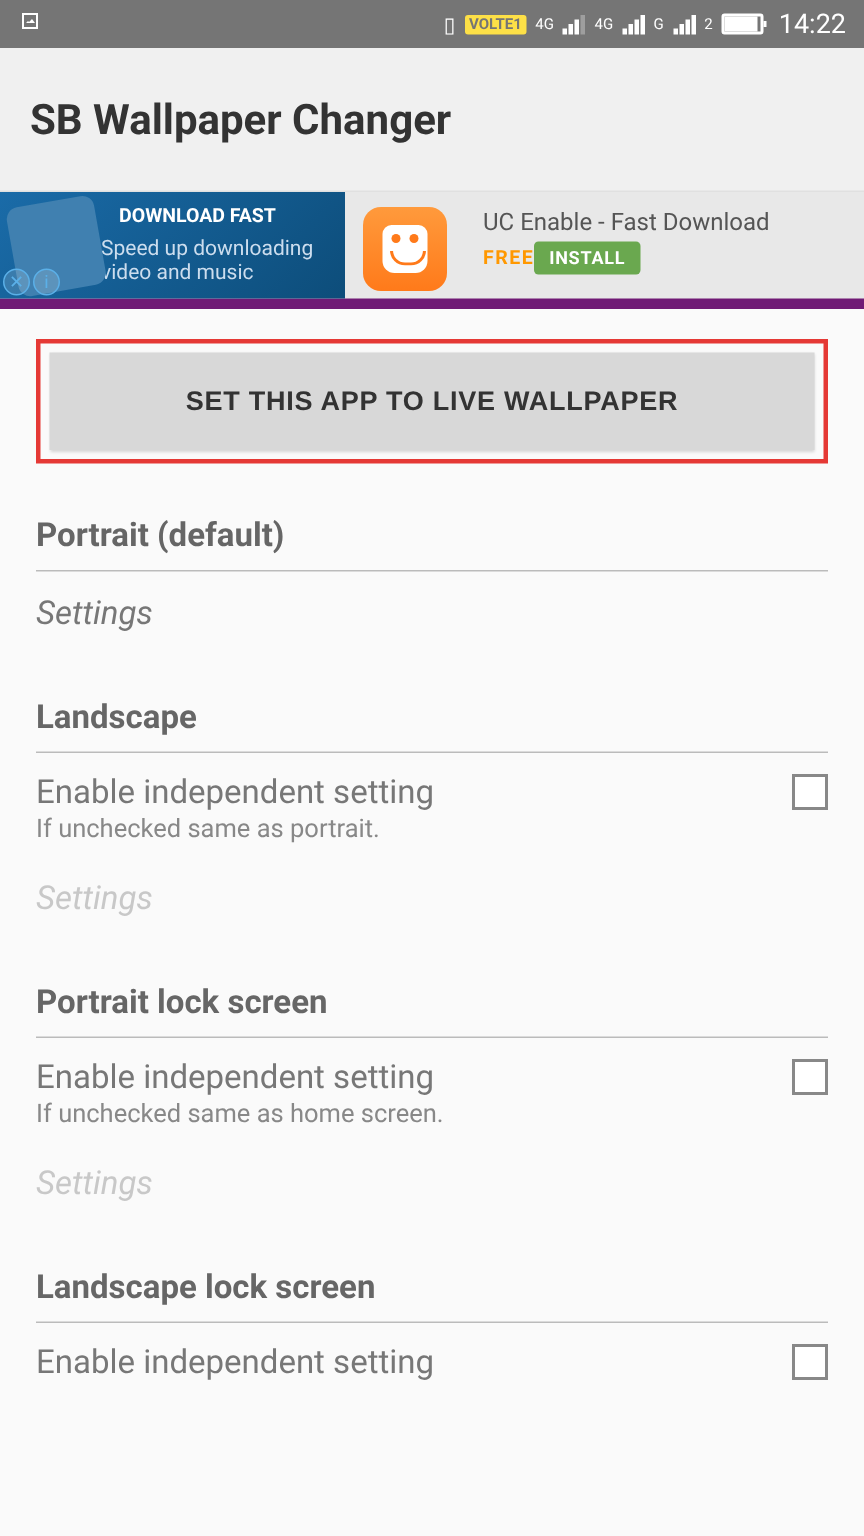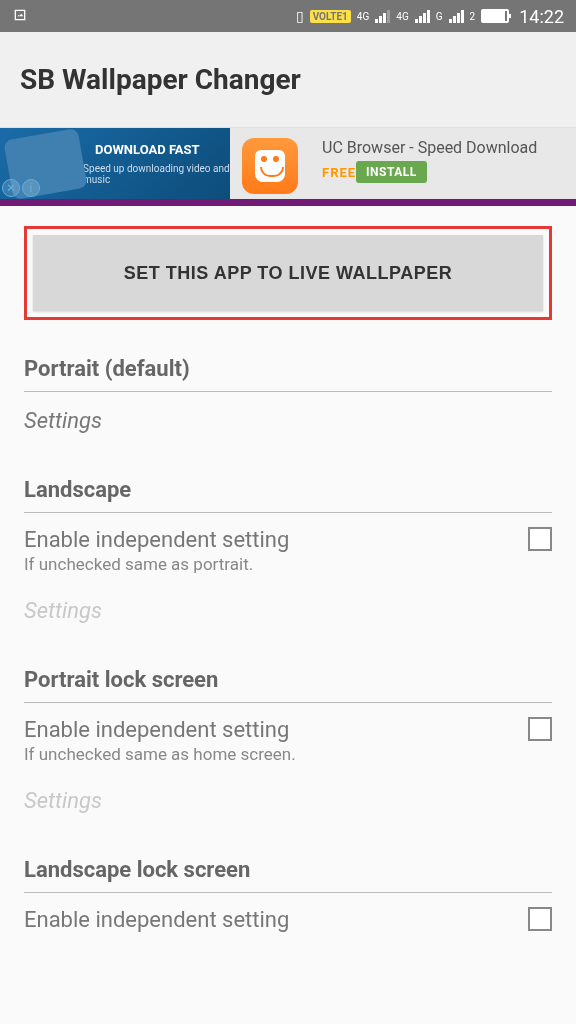--- a/index.html
+++ b/index.html
@@ -17,37 +17,37 @@
   .battery-fill { width: 90%; height: 100%; background: #fff; }
   .time { font-size: 18px; margin-left: 4px; }
   
   .app-header { height: 96px; background: #f0f0f0; display: flex; align-items: center; padding: 0 20px; border-bottom: 1px solid #e0e0e0; }
   .app-title { font-size: 28px; font-weight: bold; color: #333; }
   
   .ad-banner { height: 78px; background: #e8e8e8; display: flex; align-items: stretch; position: relative; border-bottom: 7px solid #701a75; }
   .ad-image { width: 230px; background: linear-gradient(135deg, #1a6ba8, #0d4d7a); position: relative; display: flex; align-items: center; overflow: hidden; }
   .ad-image-devices { width: 90px; height: 60px; background: #4080b0; border-radius: 8px; margin: 8px 0 8px 8px; transform: rotate(-10deg); }
   .ad-image-text { color: #fff; font-weight: bold; font-size: 13px; margin-left: 12px; }
-  .ad-image-sub { color: #cde; font-size: 10px; margin-top: 6px; }
+  .ad-image-sub { color: #cde; font-size: 14px; margin-top: 6px; }
   .ad-close { position: absolute; bottom: 2px; left: 2px; display: flex; gap: 2px; }
   .ad-close span { width: 18px; height: 18px; border: 1.5px solid #5bb0e8; border-radius: 50%; display: flex; align-items: center; justify-content: center; color: #5bb0e8; font-size: 12px; background: rgba(255,255,255,0.15); }
   .ad-icon { width: 56px; height: 56px; background: linear-gradient(180deg, #ff9a3c, #ff7a1a); border-radius: 12px; margin: 10px 12px; display: flex; align-items: center; justify-content: center; }
   .ad-icon-inner { width: 30px; height: 32px; background: #fff; border-radius: 6px 6px 8px 8px; position: relative; }
   .ad-icon-inner::before { content:''; position:absolute; top:6px; left:6px; width:6px; height:6px; background:#ff7a1a; border-radius:50%; box-shadow: 12px 0 0 #ff7a1a; }
   .ad-icon-inner::after { content:''; position:absolute; bottom:5px; left:5px; width:20px; height:8px; border:2px solid #ff7a1a; border-top:none; border-radius:0 0 10px 10px; }
   .ad-text { flex: 1; padding: 10px 12px; }
   .ad-title-text { color: #555; font-size: 16px; line-height: 1.2; }
   .ad-cta { display: flex; align-items: center; gap: 0; margin-top: 4px; }
   .ad-free { color: #ff9800; font-weight: bold; font-size: 13px; letter-spacing: 1px; }
   .ad-install { background: #6aa84f; color: #fff; font-size: 12px; font-weight: bold; padding: 4px 10px; border-radius: 3px; letter-spacing: 0.5px; }
   
   .content { padding: 0 24px; }
   
   .highlight-box { border: 3px solid #e53935; padding: 6px; margin: 20px 0 24px 0; }
-  .main-btn { width: 100%; height: 76px; background: #d8d8d8; border: none; font-size: 18px; font-weight: bold; color: #333; letter-spacing: 0.5px; box-shadow: 0 1px 2px rgba(0,0,0,0.15); cursor: pointer; }
+  .main-btn { width: 100%; height: 65px; background: #d8d8d8; border: none; font-size: 18px; font-weight: bold; color: #333; letter-spacing: 0.5px; box-shadow: 0 1px 2px rgba(0,0,0,0.15); cursor: pointer; }
   
   .section-title { font-size: 22px; font-weight: bold; color: #666; padding: 12px 0 10px 0; border-bottom: 1px solid #bbb; margin-top: 16px; }
   
   .setting-row { display: flex; justify-content: space-between; padding: 14px 0 8px 0; }
   .setting-text { flex: 1; }
   .setting-label { font-size: 22px; color: #777; }
   .setting-sub { font-size: 17px; color: #888; margin-top: 2px; }
   .checkbox { width: 24px; height: 24px; border: 2.5px solid #888; background: #fff; cursor: pointer; }
   
   .settings-link { font-size: 22px; color: #777; padding: 16px 0; font-style: italic; }
@@ -107,21 +107,21 @@
     </div>
     <div class="ad-close">
       <span>✕</span>
       <span>i</span>
     </div>
   </div>
   <div class="ad-icon">
       <div class="ad-icon-inner"></div>
     </div>
   <div class="ad-text">
-    <div class="ad-title-text">UC Browser - Speed Download</div>
+    <div class="ad-title-text">UC Enable - Fast Download</div>
     <div class="ad-cta">
       <span class="ad-free">FREE</span>
       <span class="ad-install">INSTALL</span>
     </div>
   </div>
 </div>
 
 <div class="content">
 
   <div class="highlight-box">

